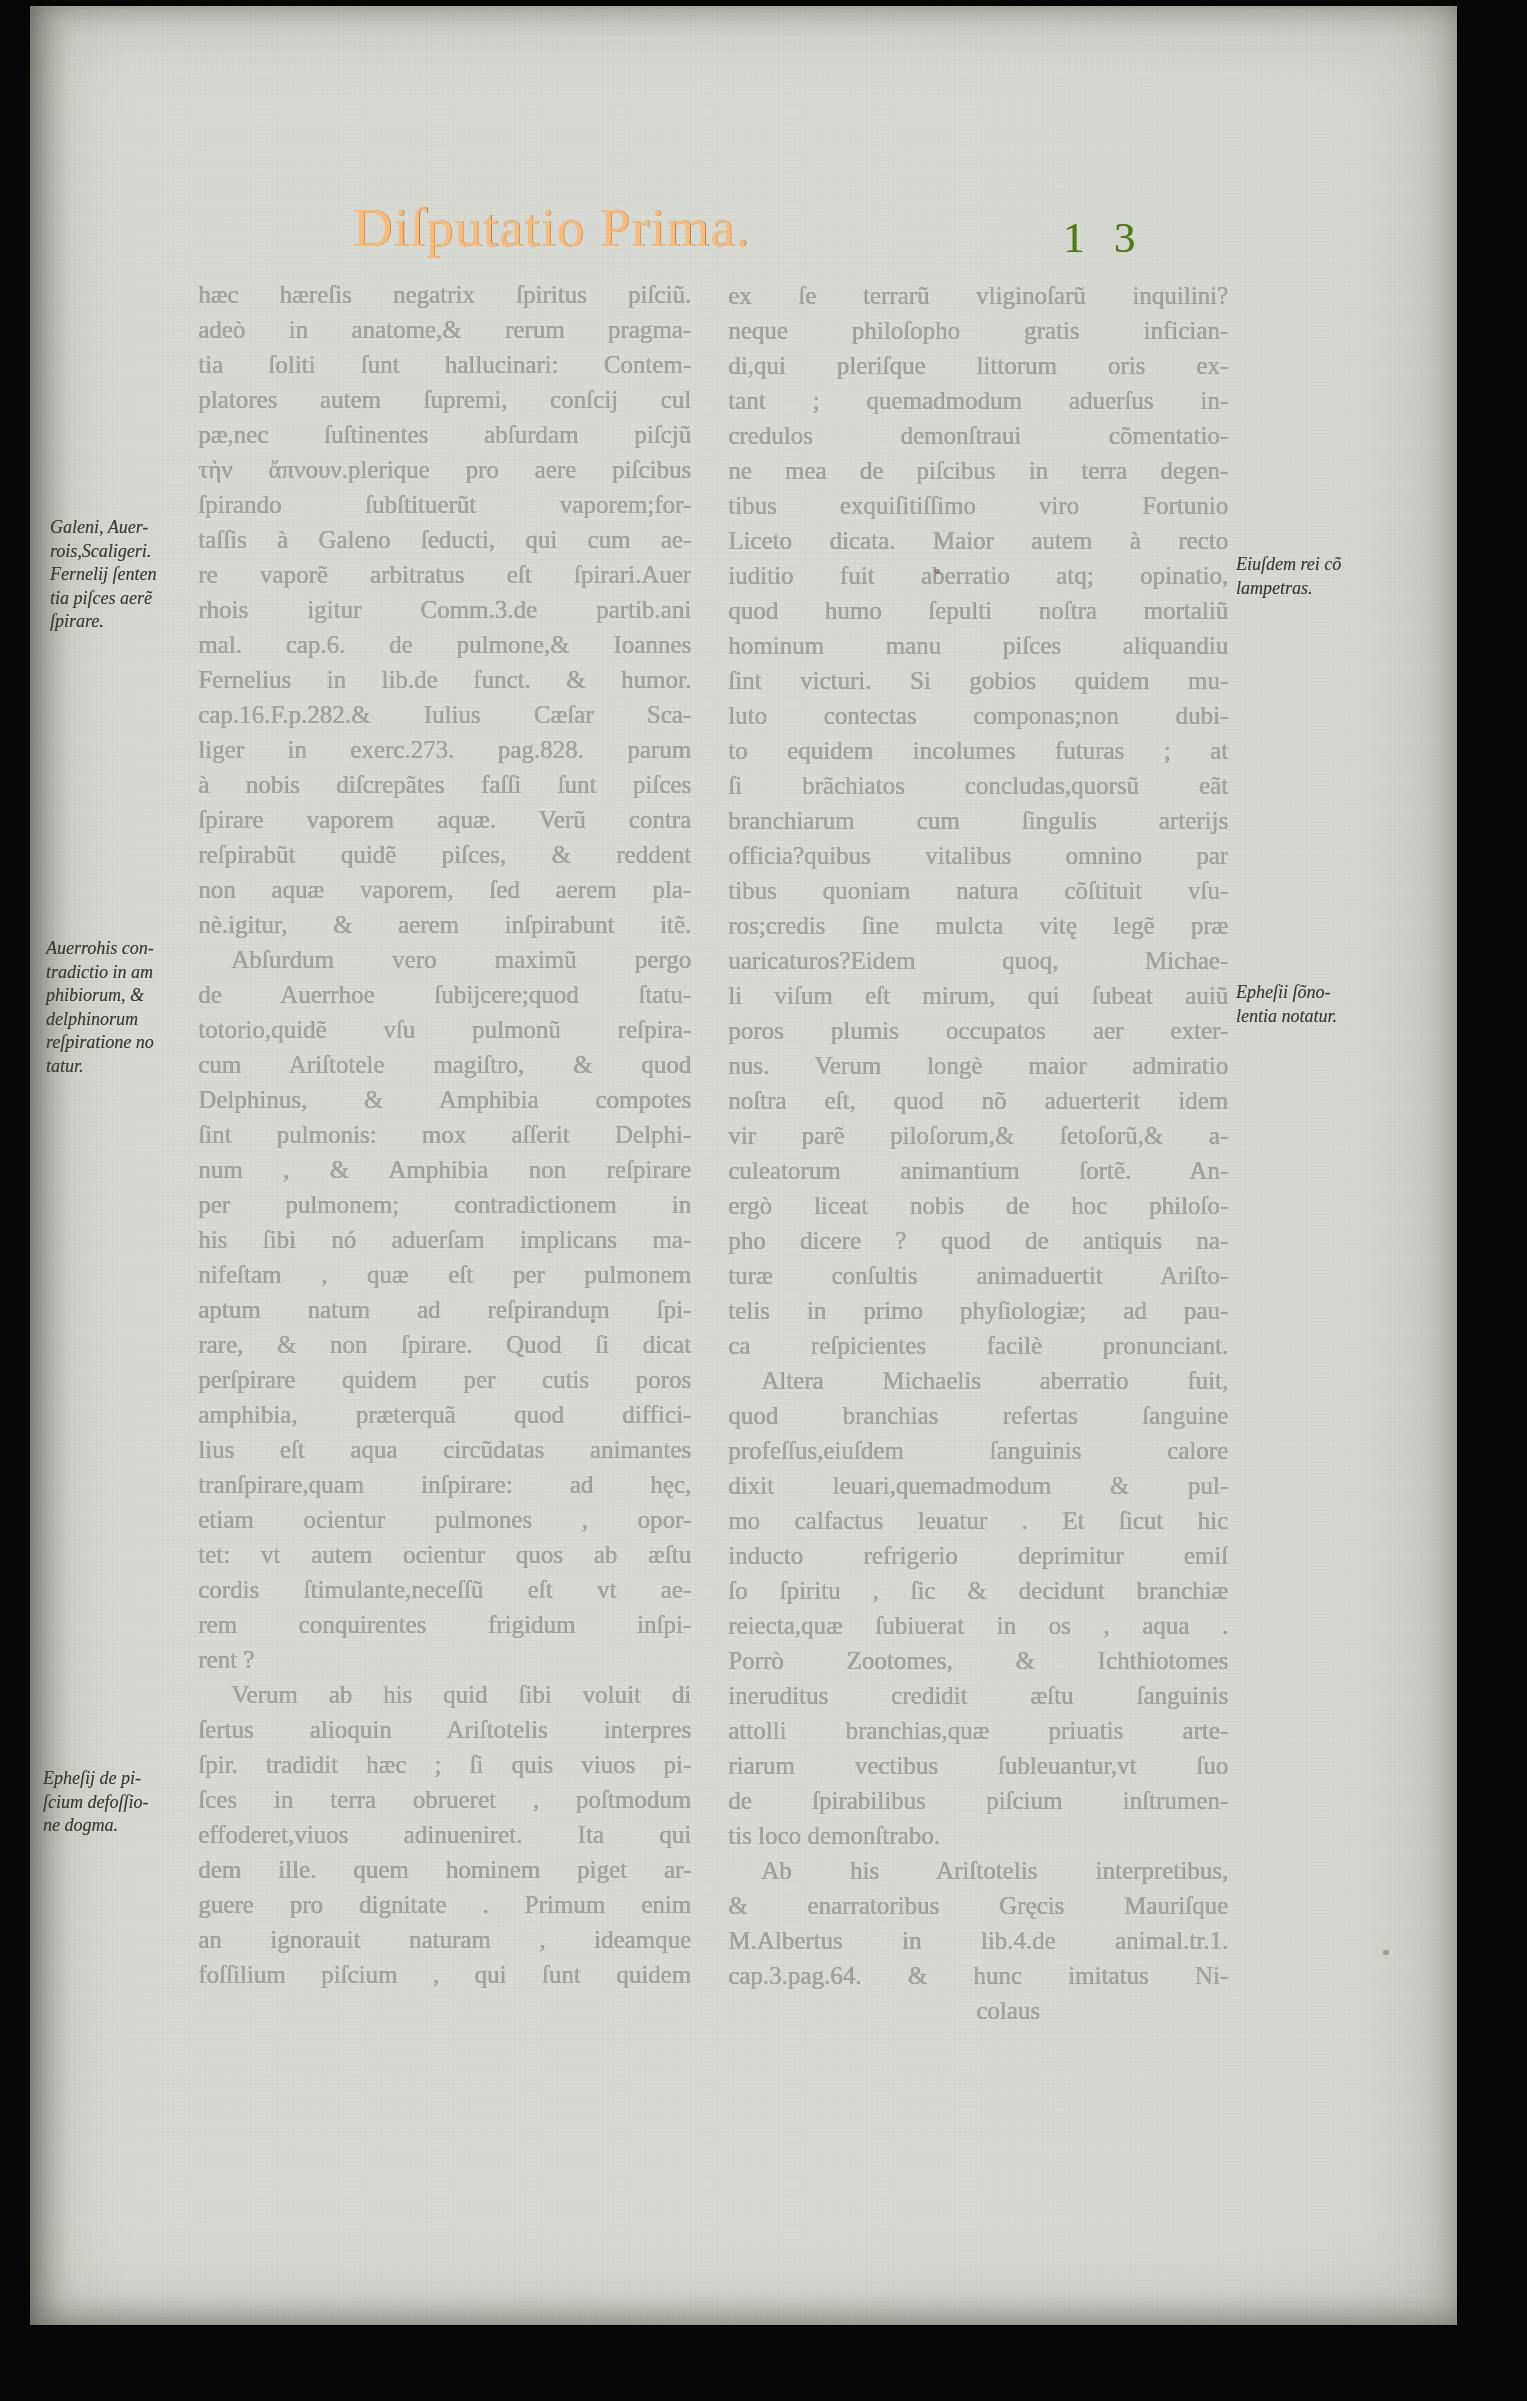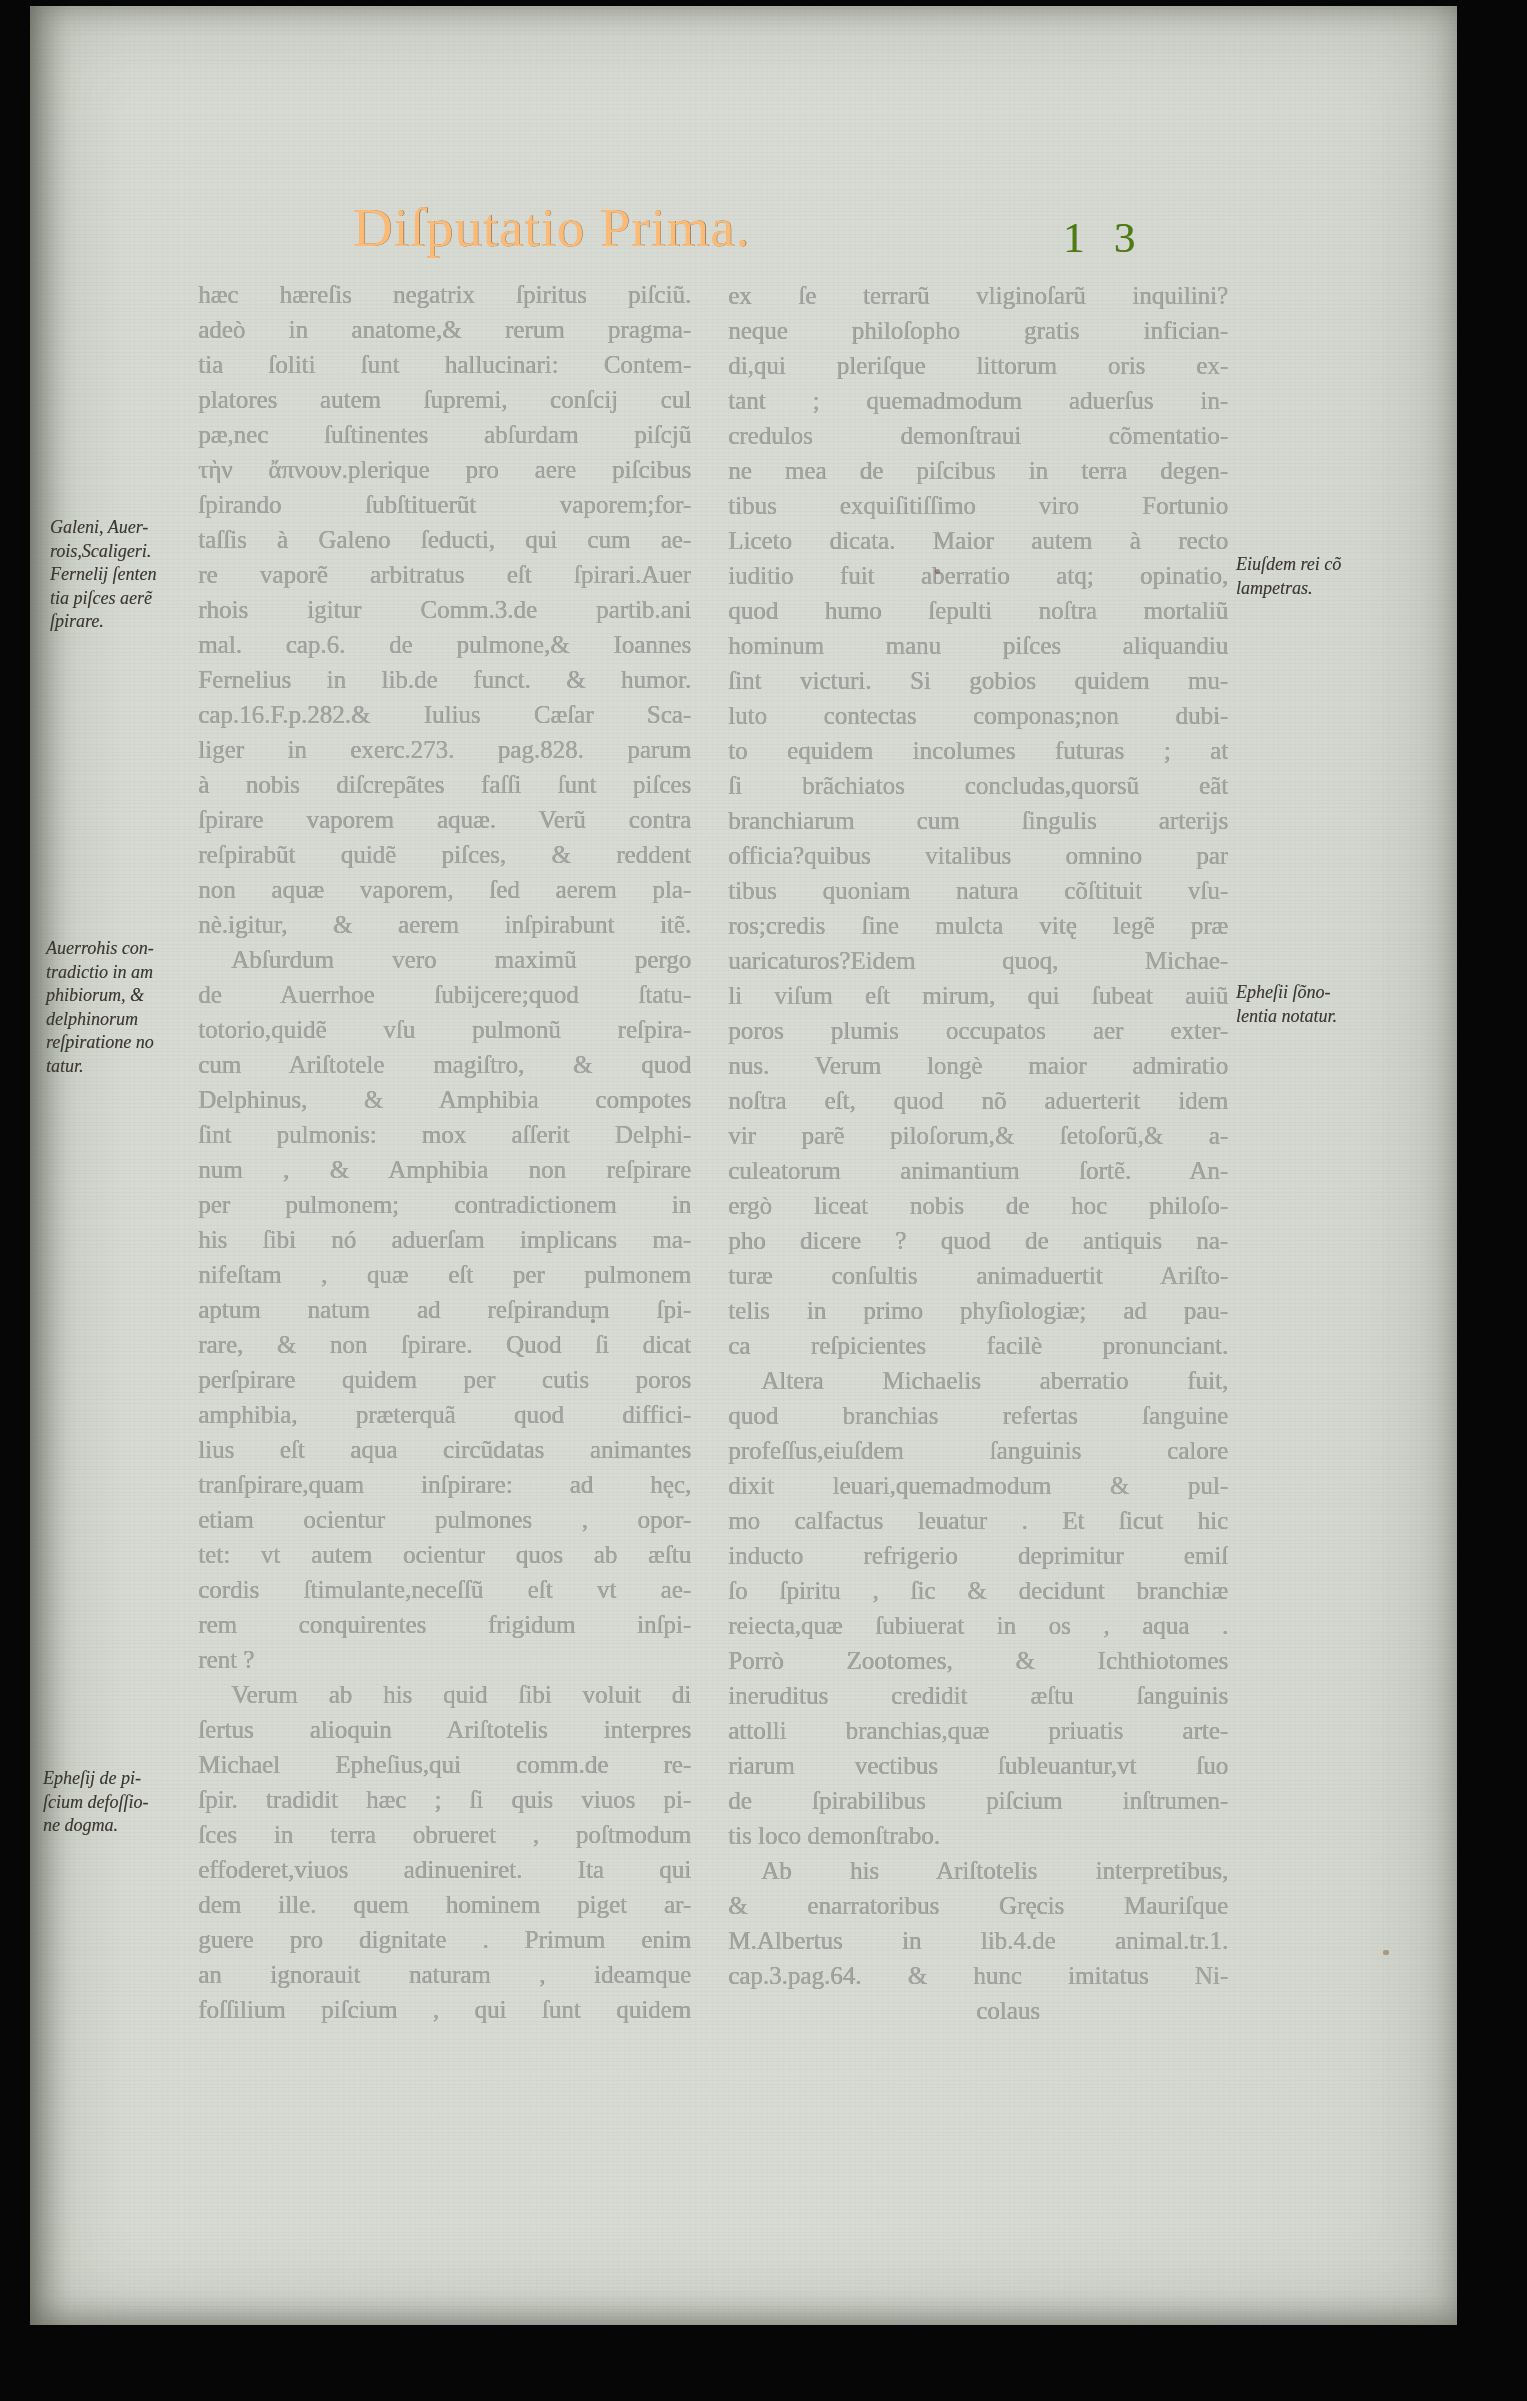--- a/index.html
+++ b/index.html
@@ -116,21 +116,20 @@
     <div class="line">amphibia, præterquã quod diffici-</div>
     <div class="line">lius eſt aqua circũdatas animantes</div>
     <div class="line">tranſpirare,quam inſpirare: ad hęc,</div>
     <div class="line">etiam ocientur pulmones , opor-</div>
     <div class="line">tet: vt autem ocientur quos ab æſtu</div>
     <div class="line">cordis ſtimulante,neceſſũ eſt vt ae-</div>
     <div class="line">rem conquirentes frigidum inſpi-</div>
     <div class="line flush">rent ?</div>
     <div class="line indent">Verum ab his quid ſibi voluit di</div>
     <div class="line">ſertus alioquin Ariſtotelis interpres</div>
-    <div class="line">Michael Epheſius,qui comm.de re-</div>
     <div class="line">ſpir. tradidit hæc ; ſi quis viuos pi-</div>
     <div class="line">ſces in terra obrueret , poſtmodum</div>
     <div class="line">effoderet,viuos adinueniret. Ita qui</div>
     <div class="line">dem ille. quem hominem piget ar-</div>
     <div class="line">guere pro dignitate . Primum enim</div>
     <div class="line">an ignorauit naturam , ideamque</div>
     <div class="line">foſſilium piſcium , qui ſunt quidem</div>
   </div>
 
 <div class="col" id="right-col">

